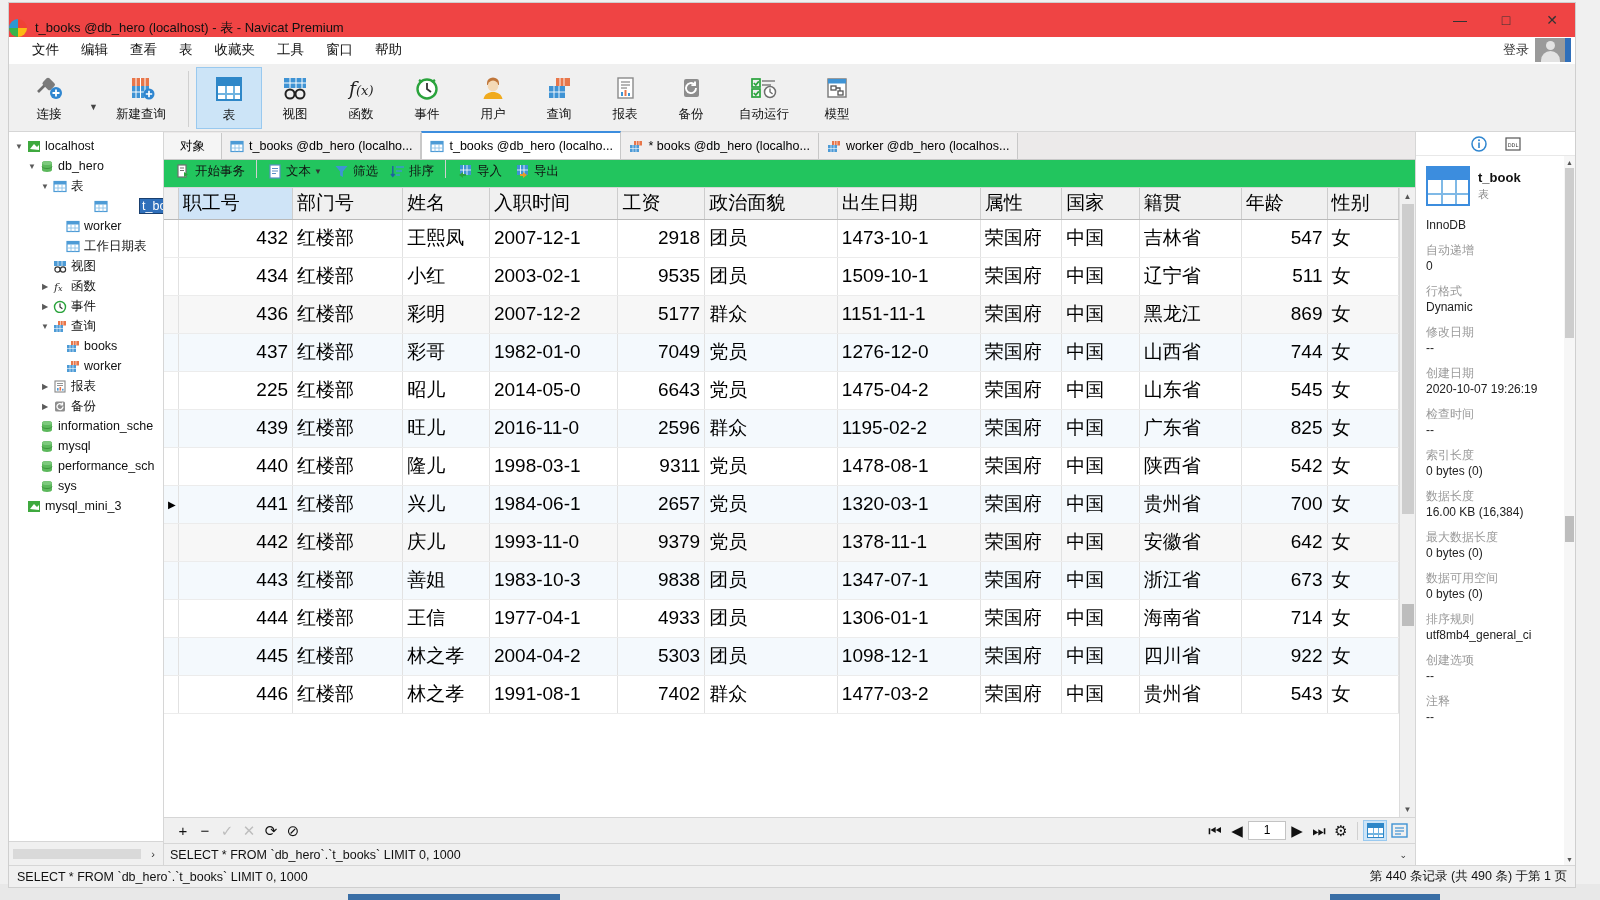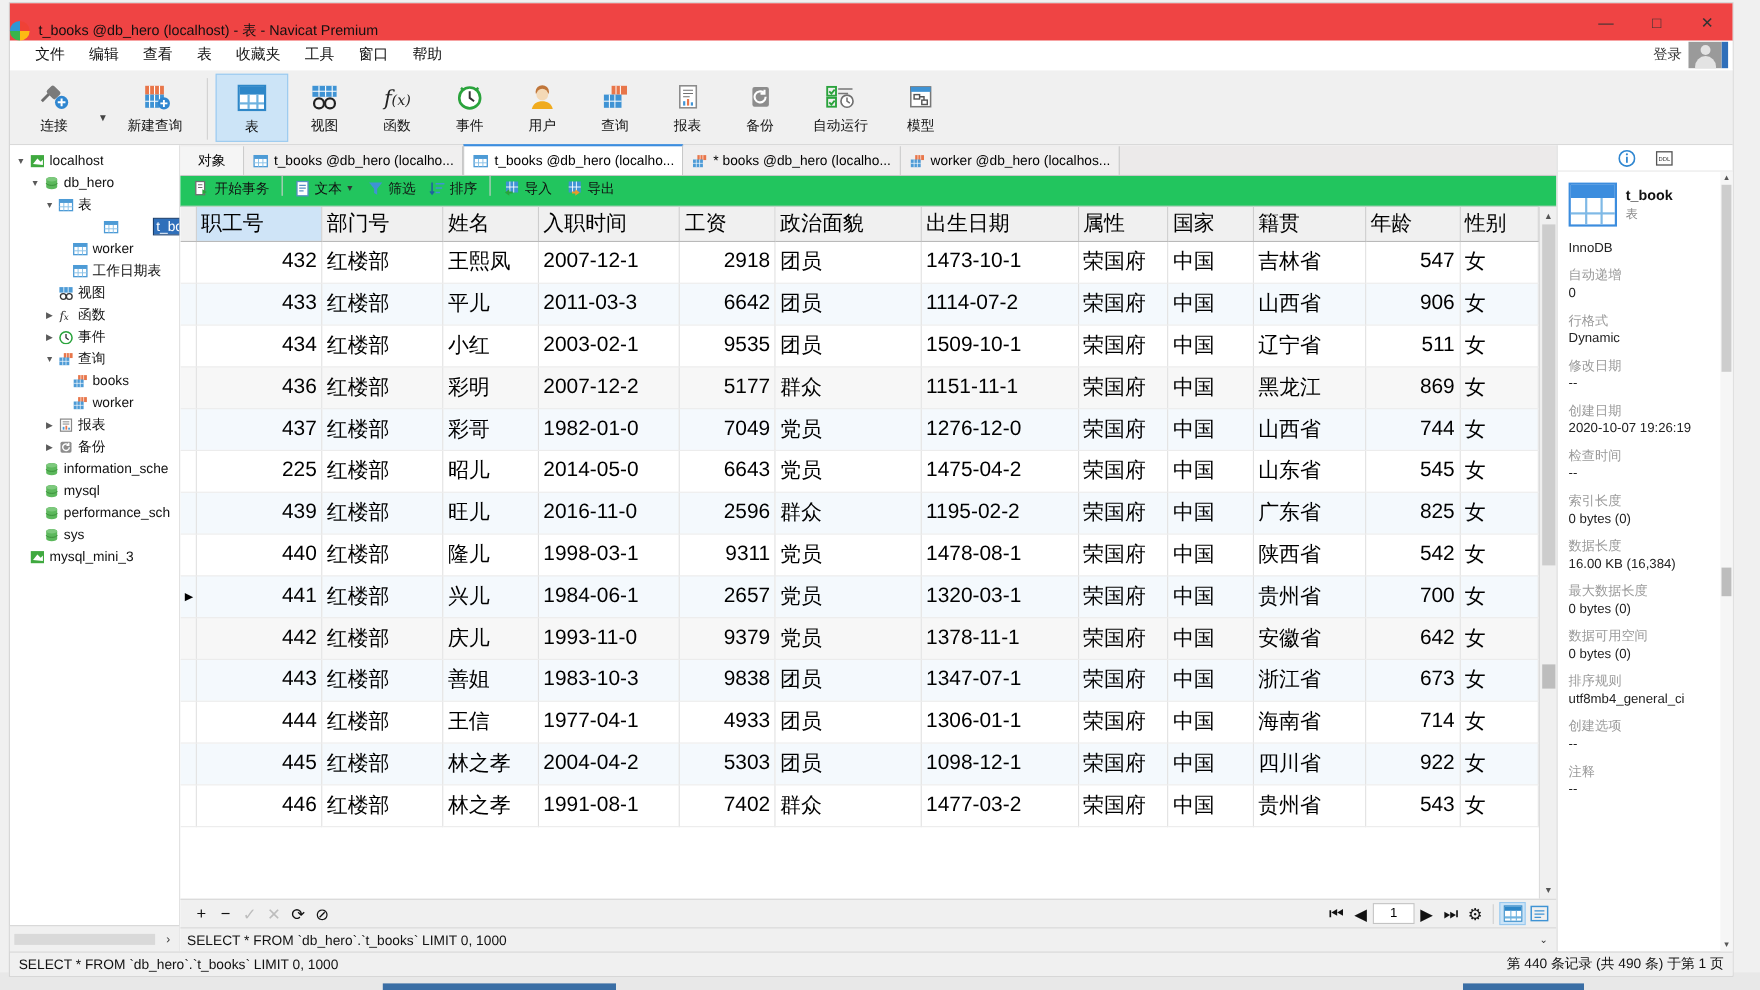--- a/index.html
+++ b/index.html
@@ -857,35 +857,20 @@
                   <td>2007-12-1</td>
                   <td class="num">2918</td>
                   <td>团员</td>
                   <td>1473-10-1</td>
                   <td>荣国府</td>
                   <td>中国</td>
                   <td>吉林省</td>
                   <td class="num">547</td>
                   <td>女</td>
                 </tr>
-                <tr class="alt">
-                  <td class="rowmark"></td>
-                  <td class="num">433</td>
-                  <td>红楼部</td>
-                  <td>平儿</td>
-                  <td>2011-03-3</td>
-                  <td class="num">6642</td>
-                  <td>团员</td>
-                  <td>1114-07-2</td>
-                  <td>荣国府</td>
-                  <td>中国</td>
-                  <td>山西省</td>
-                  <td class="num">906</td>
-                  <td>女</td>
-                </tr>
                 <tr>
                   <td class="rowmark"></td>
                   <td class="num">434</td>
                   <td>红楼部</td>
                   <td>小红</td>
                   <td>2003-02-1</td>
                   <td class="num">9535</td>
                   <td>团员</td>
                   <td>1509-10-1</td>
                   <td>荣国府</td>

